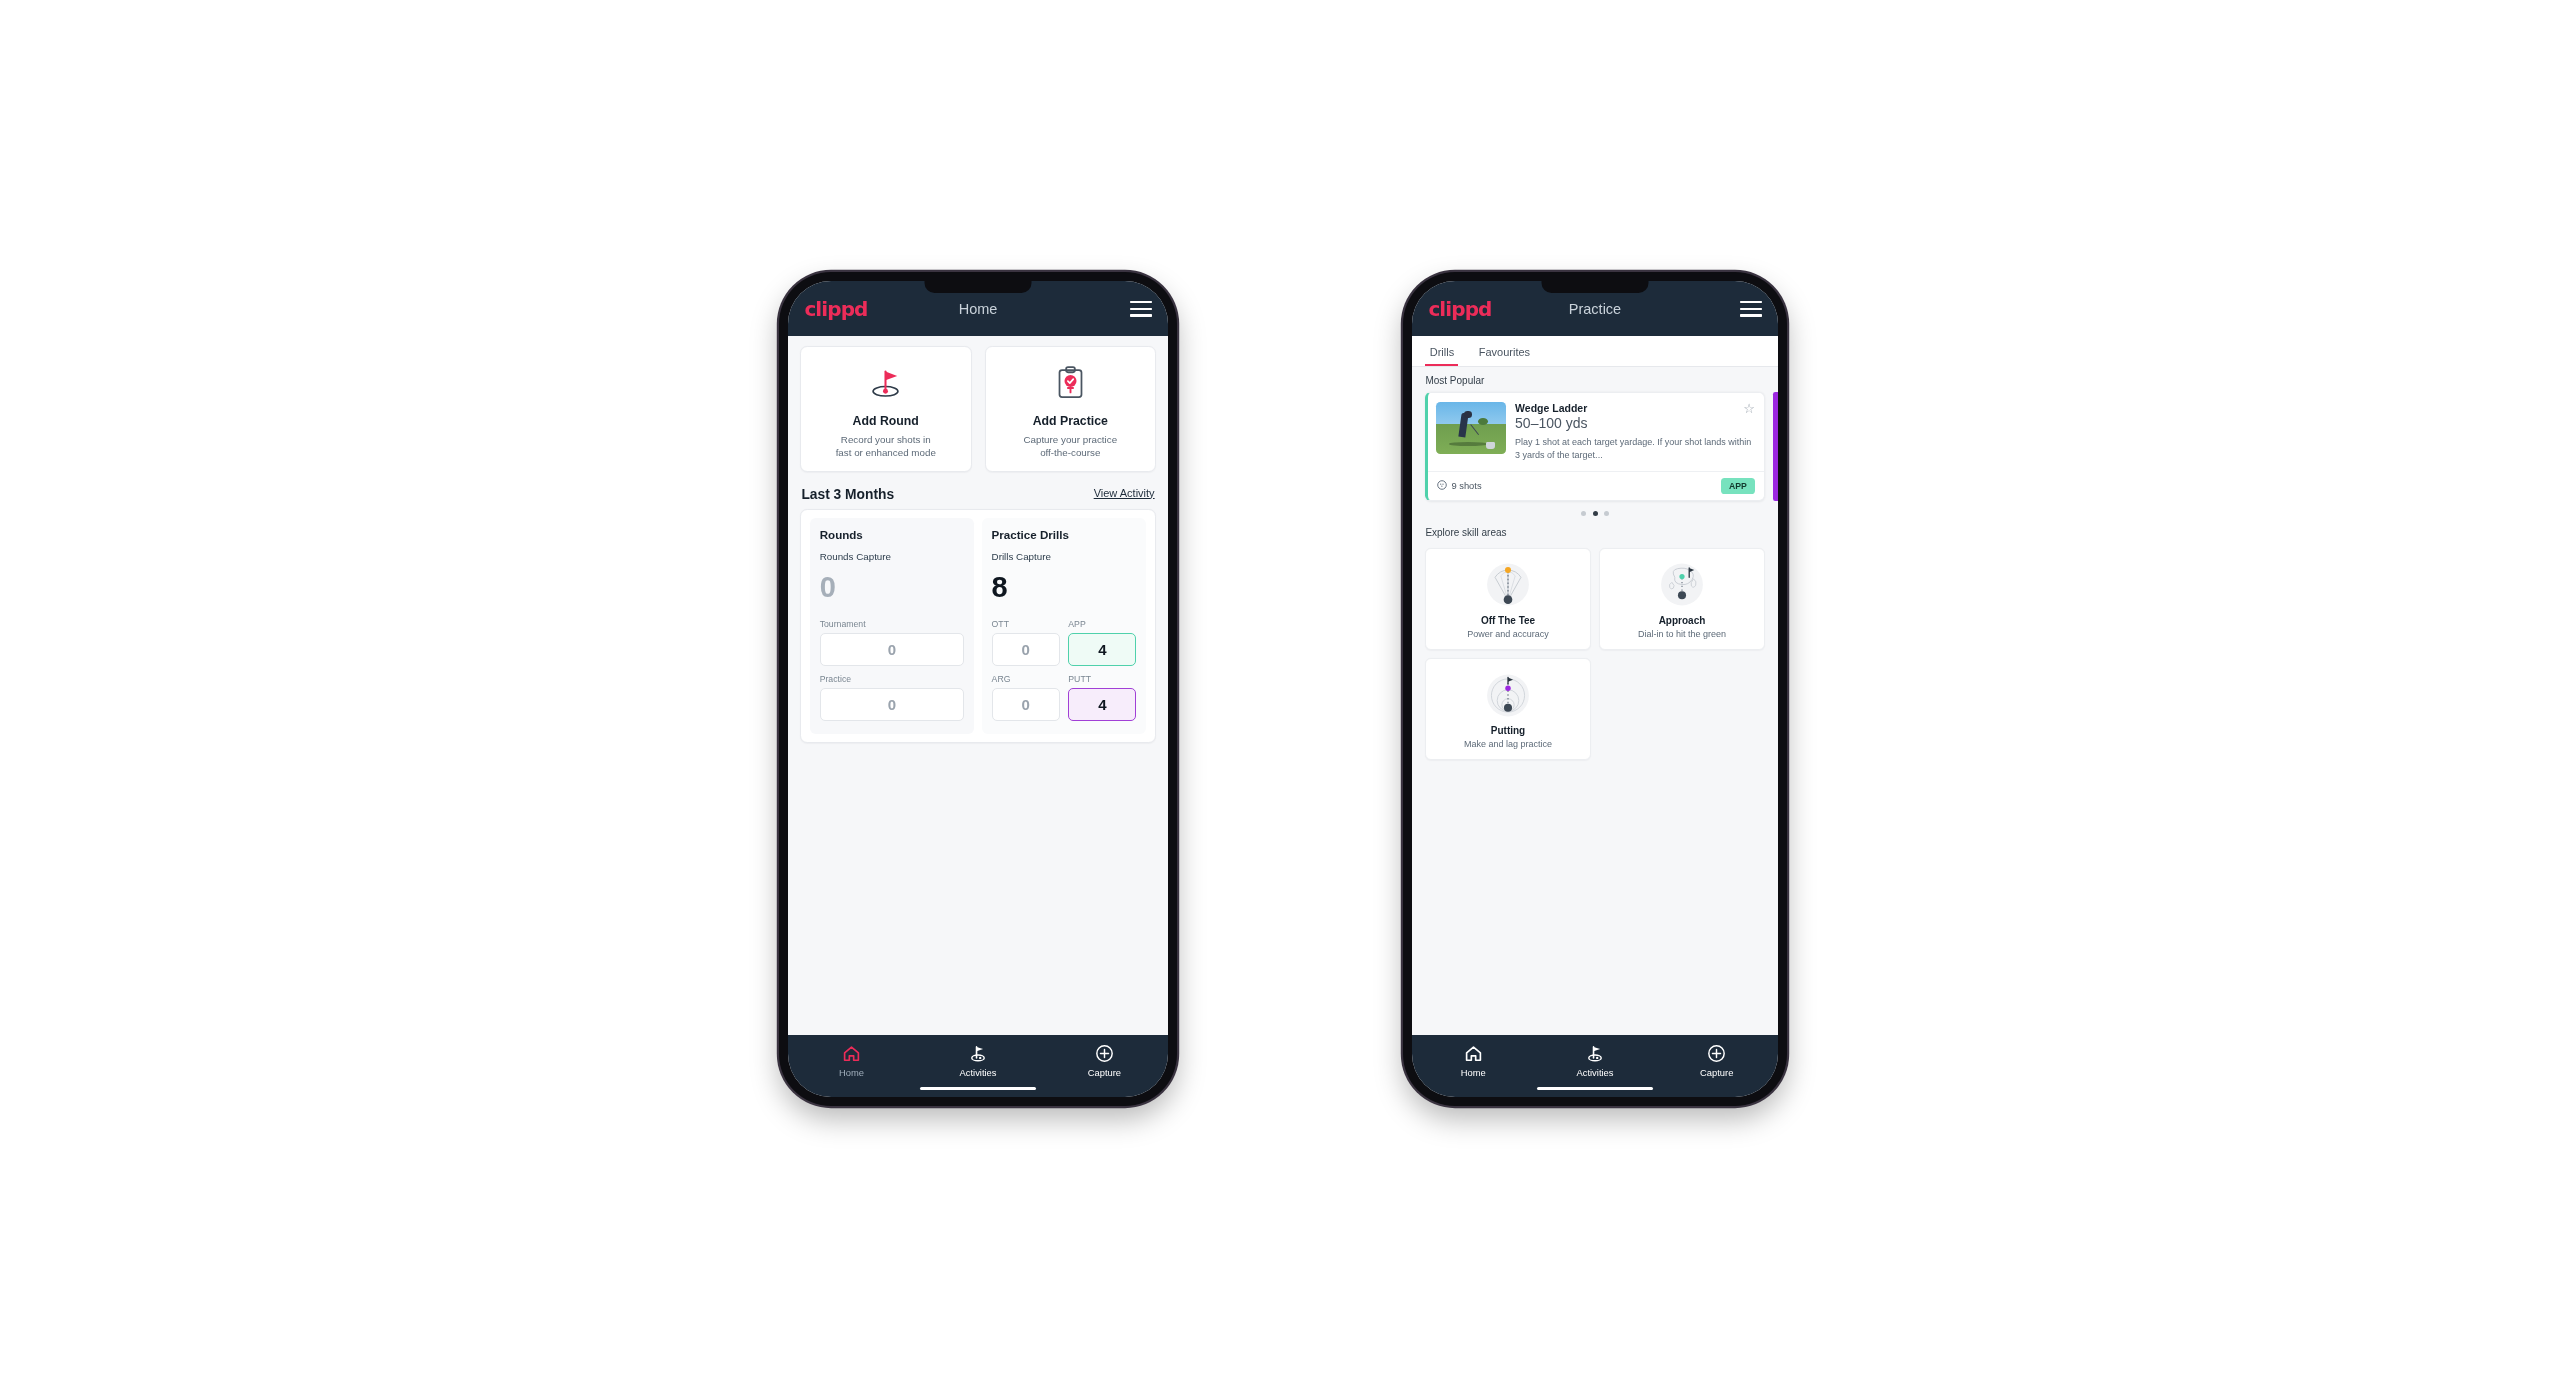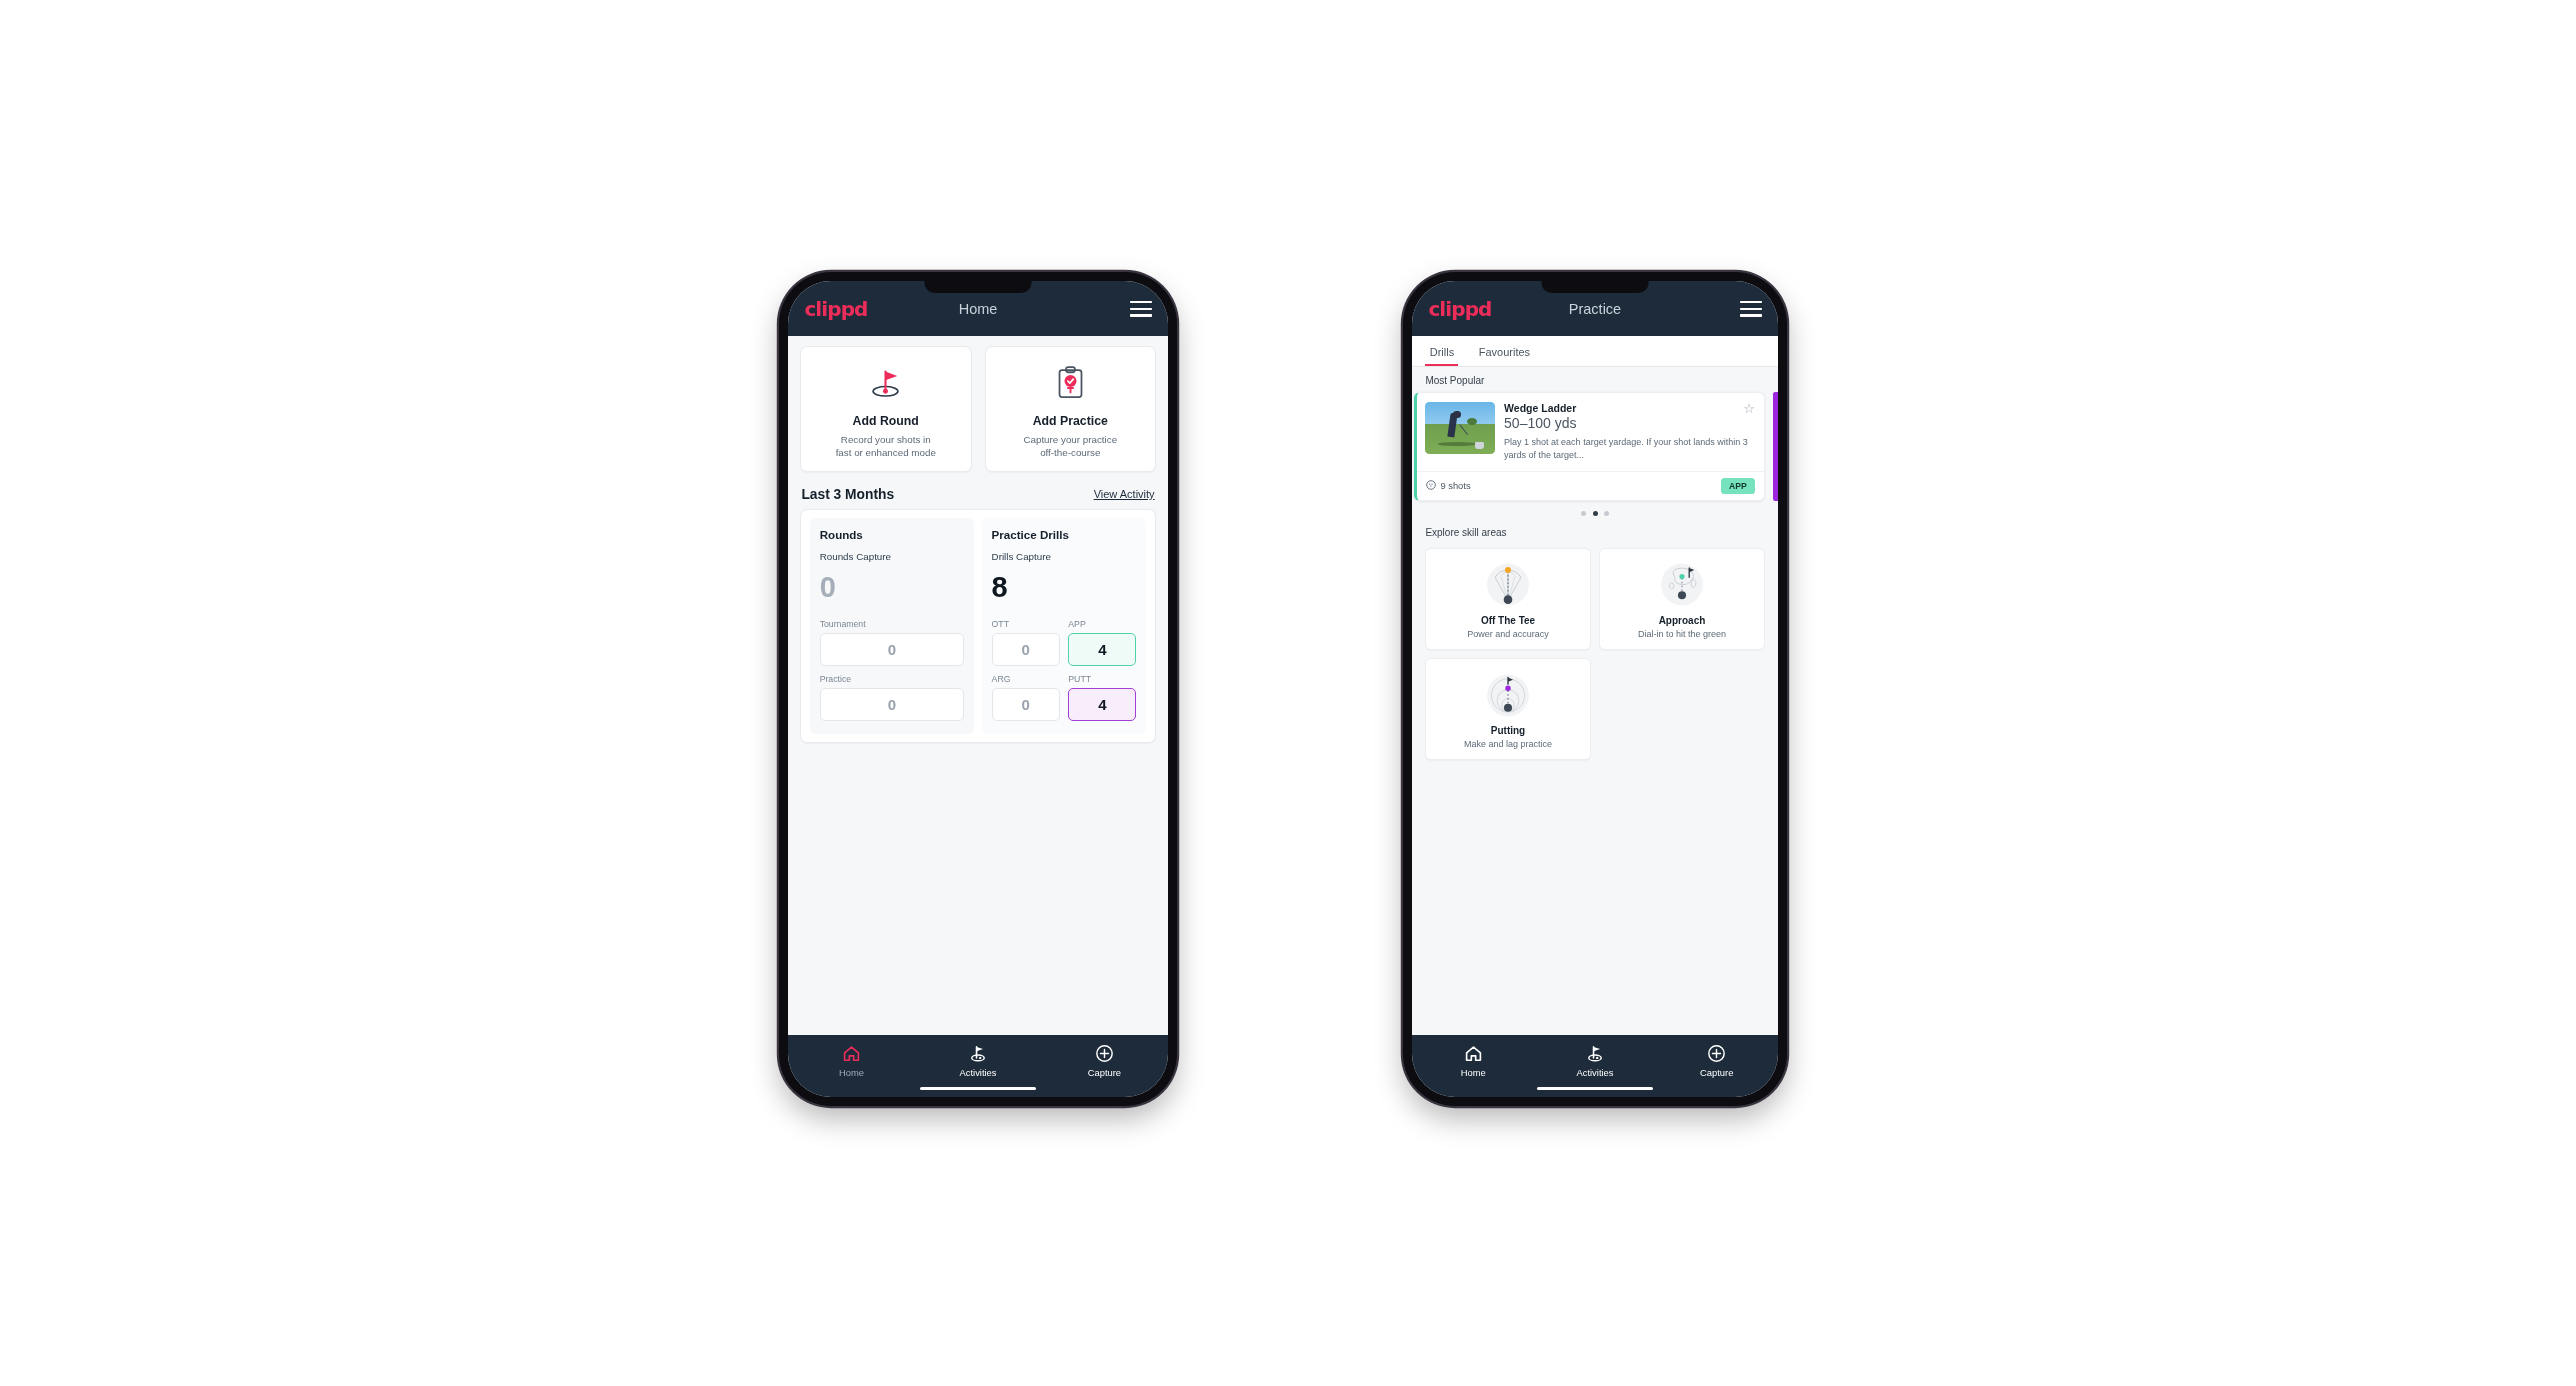--- a/index.html
+++ b/index.html
@@ -64,21 +64,21 @@
   .quick-card {
     flex: 1; background: #ffffff; border: 0.7px solid #e8eaee; border-radius: 7.2px;
     padding: 13px 7.2px 11.6px; text-align: center;
     box-shadow: 0 0.7px 1.4px rgba(16,24,40,.04);
   }
   .qc-icon { height: 45px; display: flex; align-items: center; justify-content: center; margin-bottom: 8.7px; }
   .qc-title { font-size: 12.3px; font-weight: 700; color: #16202b; margin-bottom: 5px; }
   .qc-sub { font-size: 9.8px; color: #5d6a78; line-height: 1.35; }
 
   .section-head {
-    display: flex; align-items: center; justify-content: space-between;
+    display: flex; justify-content: space-between;
     padding: 14.5px 13px 7.2px 13px;
   }
   .section-title { font-size: 13.8px; font-weight: 700; color: #16202b; }
   .section-link { font-size: 11px; color: #1d2b3a; text-decoration: underline; }
 
   .stats-card {
     margin: 0 11.6px; background: #ffffff; border: 0.7px solid #e8eaee; border-radius: 7.2px;
     padding: 8.7px; display: flex; gap: 7.2px;
     box-shadow: 0 0.7px 1.4px rgba(16,24,40,.04);
   }
@@ -129,21 +129,21 @@
   
   .tabs { background: #ffffff; display: flex; padding: 0 13px; border-bottom: 0.7px solid #e6e8ec; flex: 0 0 auto; }
   .tab { padding: 9.4px 4.3px 8px; margin-right: 16px; font-size: 11px; color: #4a5561; position: relative; }
   .tab.active { color: #4a5561; }
   .tab.active::after {
     content: ""; position: absolute; left: 0; right: 0; bottom: -0.7px; height: 2.2px; background: #ec2c59;
   }
 
   .p2label { font-size: 10px; color: #35404b; padding: 8.7px 13px 5.8px; }
 
-  .carousel { position: relative; padding: 0 13px 0 2px; }
+  .carousel { position: relative; padding: 0 13px 0 13px; }
   .drill-card {
     background: #ffffff; border-radius: 5.8px; border: 0.7px solid #eceef1;
     border-left: 3.6px solid #4fd1ab; overflow: hidden;
     box-shadow: 0 0.7px 2.2px rgba(16,24,40,.07);
   }
   .drill-top { display: flex; padding: 8.7px 8.7px 8.7px 8px; gap: 8.7px; }
   .thumb {
     width: 70px; height: 52px; border-radius: 4.3px; flex: 0 0 auto; overflow: hidden;
     background: linear-gradient(#69b6e8 0%, #8fc9ee 42%, #6f9e4f 43%, #7fae56 100%);
     position: relative;

